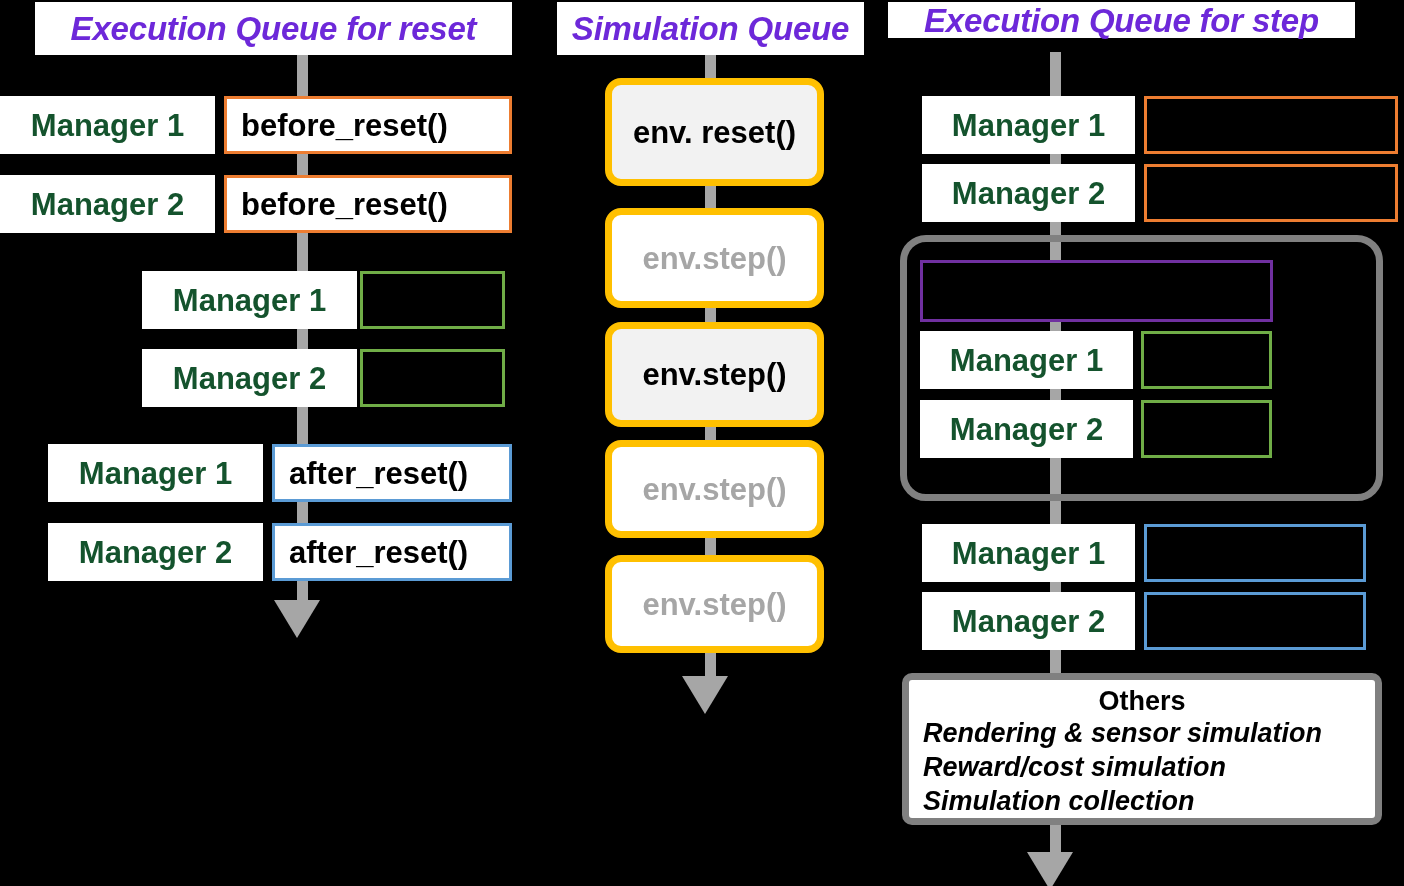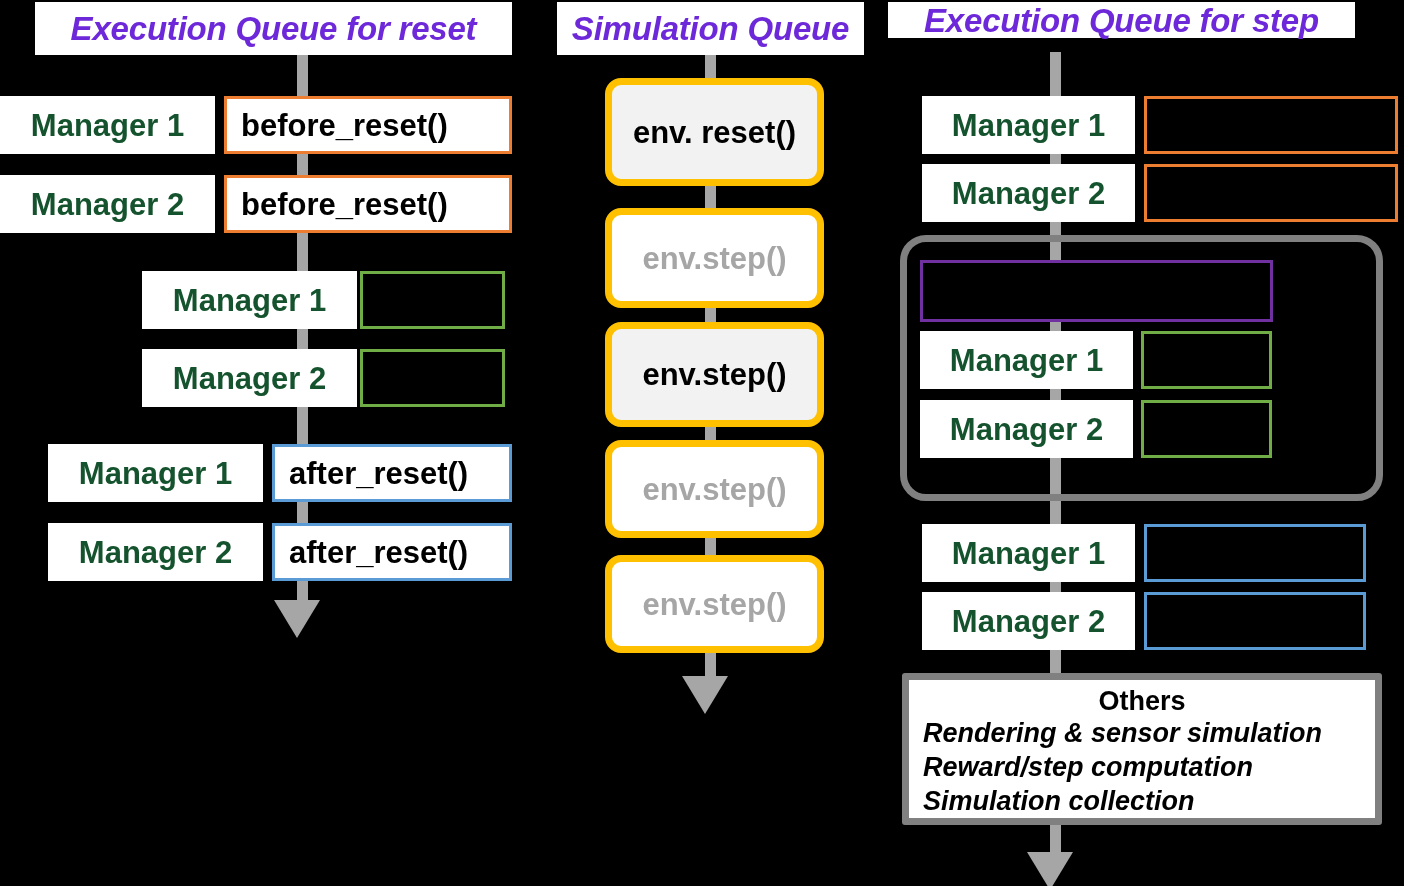--- a/index.html
+++ b/index.html
@@ -45,21 +45,21 @@
     font-weight:bold;font-size:31px;line-height:1;
   }
   .loopbox.active{background:#F2F2F2;color:#000;}
   .loopbox.dim{background:#FFFFFF;color:#A6A6A6;}
 
   
   .group{
     border:7px solid #808080;border-radius:26px;background:transparent;
   }
   .otherbox{
-    border:7px solid #808080;border-radius:3px;background:#fff;color:#000;
+    border:7px solid #808080;border-radius:10px;background:#fff;color:#000;
     padding:6px 0 0 0;
   }
   .otherbox .hd{
     text-align:center;font-weight:bold;font-size:27px;line-height:1.15;
   }
   .otherbox .ln{
     text-align:left;font-style:italic;font-weight:bold;font-size:27px;
     line-height:1.25;padding-left:14px;
   }
 </style>
@@ -123,15 +123,15 @@
 
 <div class="abs plate" style="left:922px;top:524px;width:213px;height:58px;">Manager 1</div>
 <div class="abs callbox hollow bd-blue" style="left:1144px;top:524px;width:222px;height:58px;"></div>
 
 <div class="abs plate" style="left:922px;top:592px;width:213px;height:58px;">Manager 2</div>
 <div class="abs callbox hollow bd-blue" style="left:1144px;top:592px;width:222px;height:58px;"></div>
 
 <div class="abs otherbox" style="left:902px;top:673px;width:480px;height:152px;">
   <div class="hd">Others</div>
   <div class="ln">Rendering &amp; sensor simulation</div>
-  <div class="ln">Reward/step computation</div>
+  <div class="ln">Reward/cost simulation</div>
   <div class="ln">Simulation collection</div>
 </div>
 
 </body></html>

